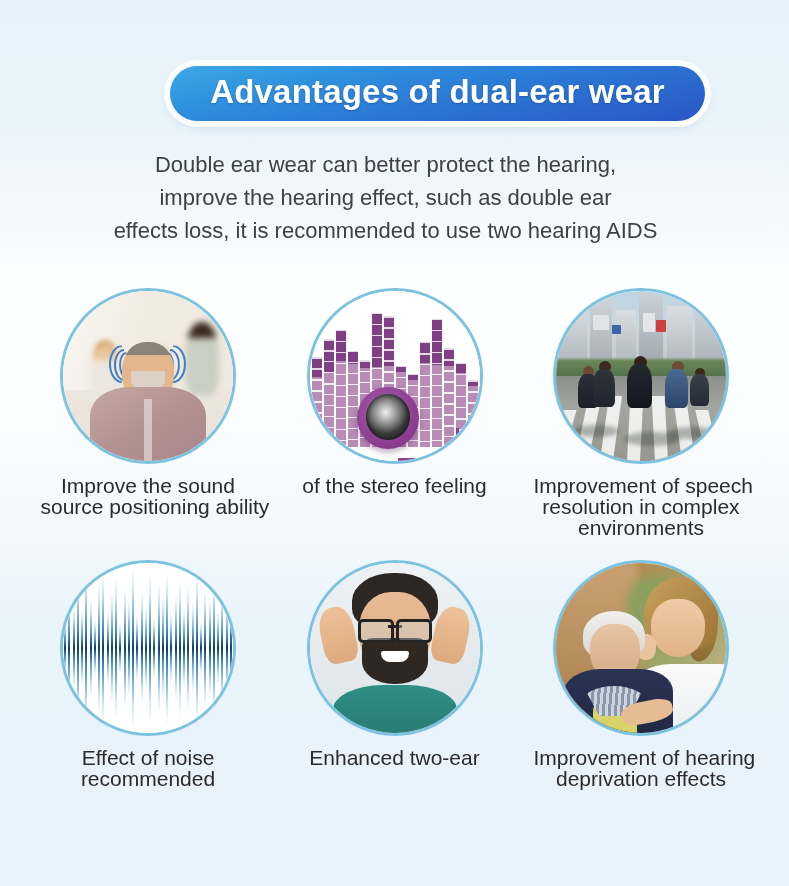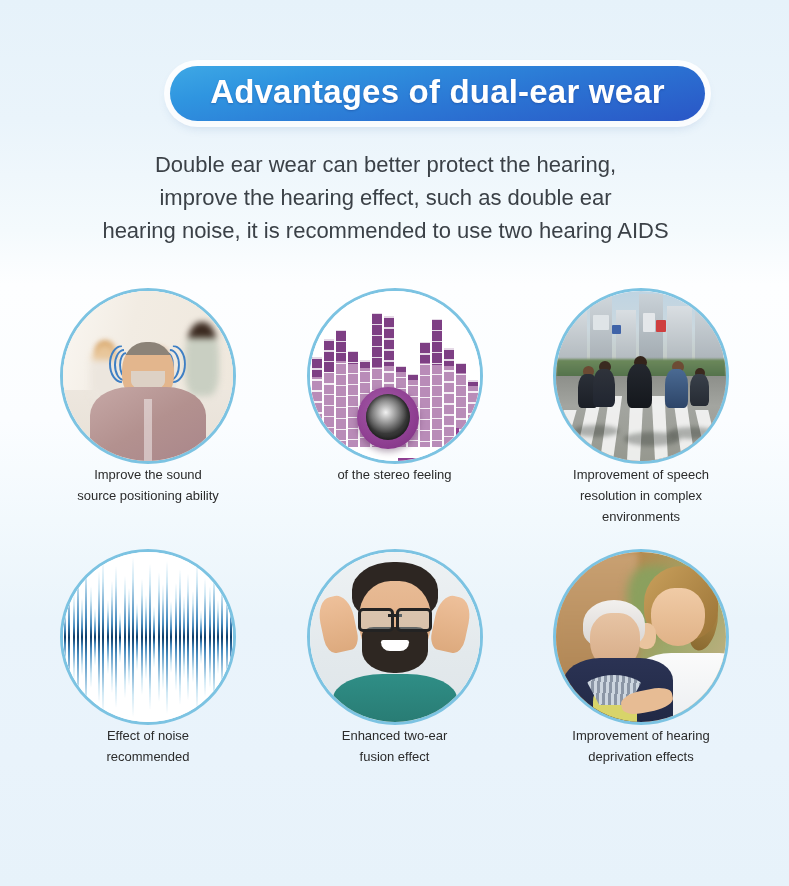--- a/index.html
+++ b/index.html
@@ -94,23 +94,24 @@
     height: 176px;
     border-radius: 50%;
     border: 3px solid #7cc3e2;
     overflow: hidden;
     position: relative;
     background: #ffffff;
     box-sizing: border-box;
   }
   .circle .art { position: absolute; inset: 0; }
   .caption {
+    margin-top: 11px;
     text-align: center;
     color: #2b2b2b;
-    font-size: 13px;
+    font-size: 21px;
     line-height: 21px;
     width: 215px;
   }
   .caption div { white-space: nowrap; }
 
   
   .a1-bg {
     position: absolute; inset: 0;
     background:
       linear-gradient(to bottom, #f3efe9 0%, #efe9e1 45%, #e7e0d6 100%);
@@ -339,21 +340,21 @@
 
   <div class="title-wrap">
     <div class="title-pill">
       <span class="title-text">Advantages of dual-ear wear</span>
     </div>
   </div>
 
   <div class="subtitle">
     <div>Double ear wear can better protect the hearing,</div>
     <div>improve the hearing effect, such as double ear</div>
-    <div>hearing noise, it is recommended to use two hearing AIDS</div>
+    <div>effects loss, it is recommended to use two hearing AIDS</div>
   </div>
 
   <div class="grid">
 
     <div class="row">
 
       <div class="cell">
         <div class="circle">
           <div class="art">
             <div class="a1-bg"></div>
@@ -556,21 +557,20 @@
               <div class="a5-lens l"></div>
               <div class="a5-bridge"></div>
               <div class="a5-lens r"></div>
             </div>
             <div class="a5-neck"></div>
             <div class="a5-shirt"></div>
           </div>
         </div>
         <div class="caption">
           <div>Enhanced two-ear</div>
-          <div>fusion effect</div>
         </div>
       </div>
 
       <div class="cell">
         <div class="circle">
           <div class="art">
             <div class="a6-bg"></div>
             <div class="a6-blurwall"></div>
             <div class="a6-green"></div>
             <div class="a6-young-pony"></div>

